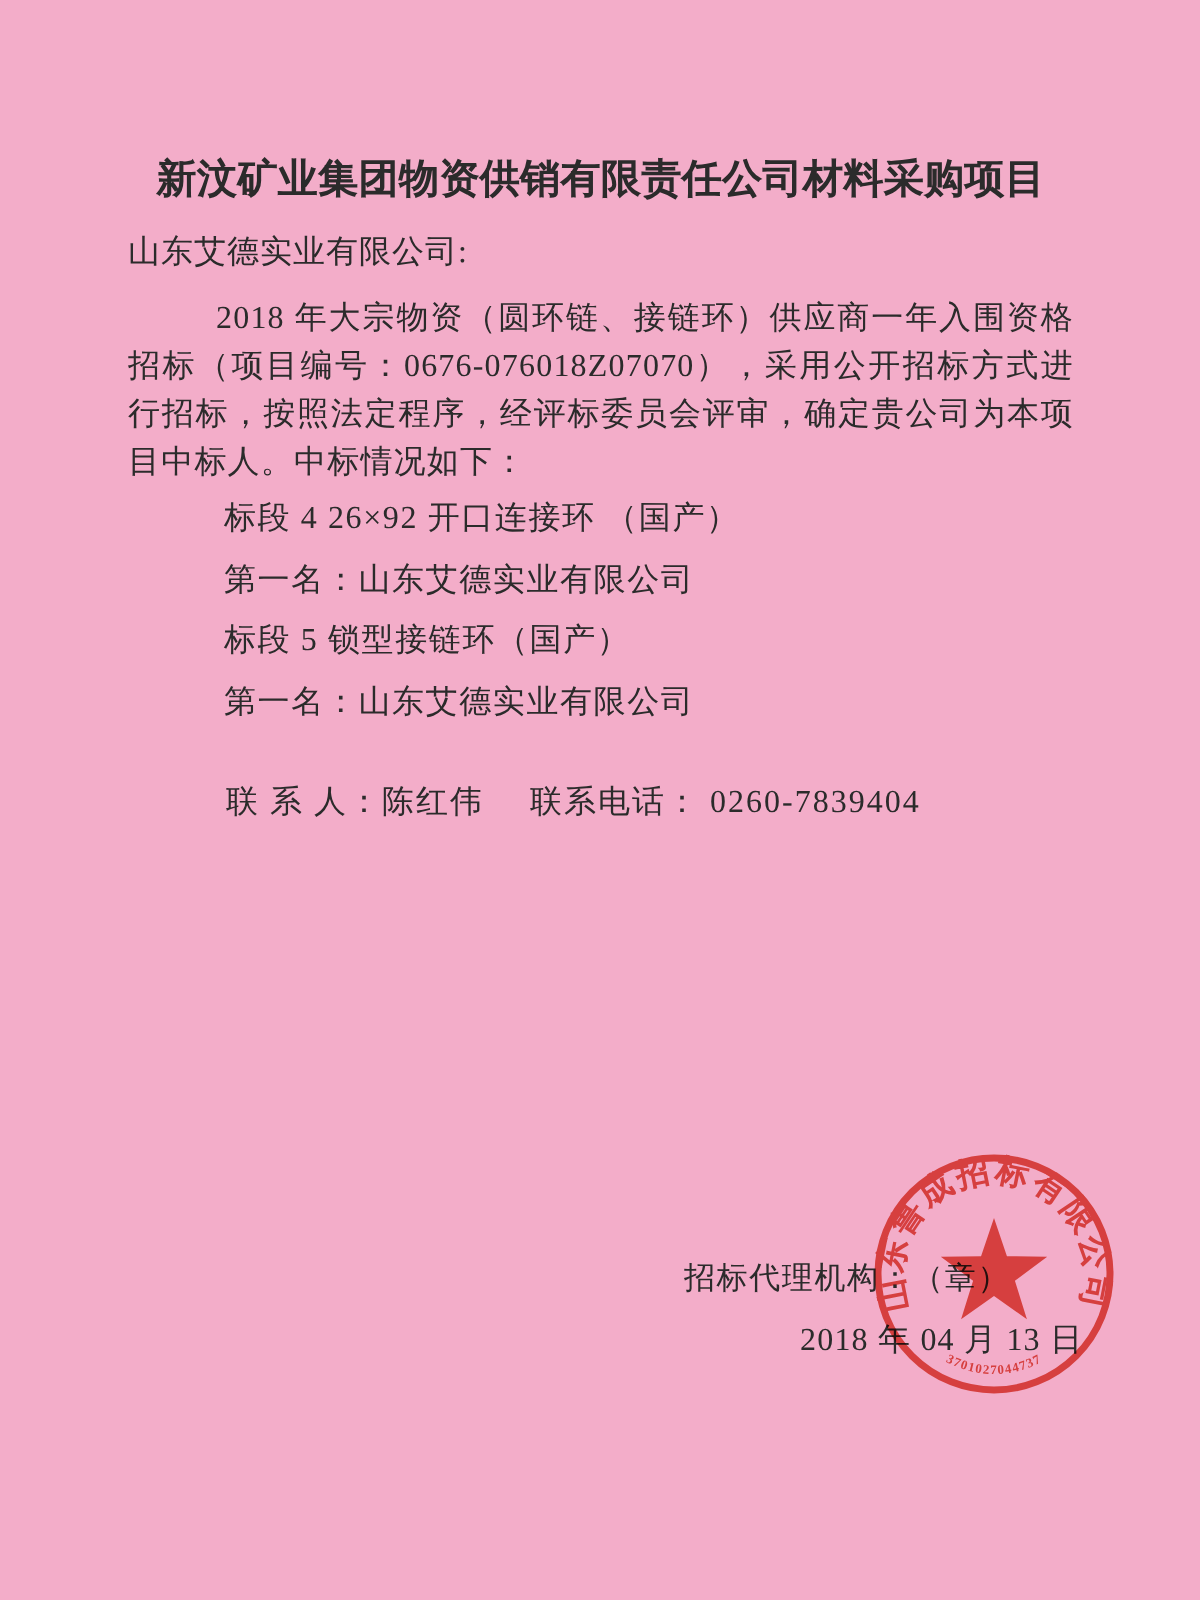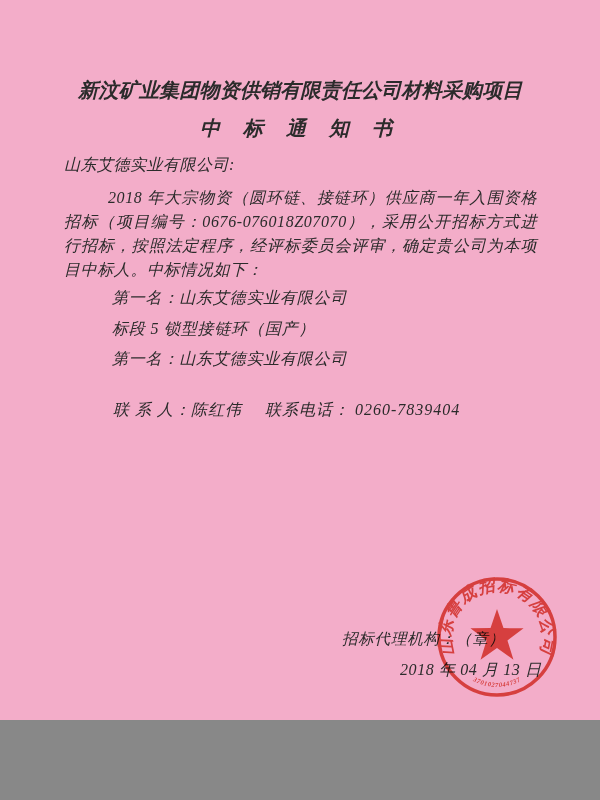--- a/index.html
+++ b/index.html
@@ -1,25 +1,24 @@
 <!DOCTYPE html>
 <html><head>
 <meta charset="utf-8">
 <style>
   html,body{margin:0;padding:0;background:#888;}
   .page{
     position:relative;
-    width:600px;height:720px;
+    width:600px;height:800px;
     background:#f3adc9;
     box-sizing:border-box;
     padding:78px 63px 0 64px;
     font-family:"Liberation Serif","DejaVu Serif",serif;
     color:#2b2b2b;
     overflow:hidden;
-    font-style:italic;
   }
   .title1{
     margin:0;
     font-size:20px;font-weight:bold;
     text-align:center;letter-spacing:0.2px;
     line-height:24px;
   }
   .title2{
     margin:14px 0 0 0;
     font-size:20px;font-weight:bold;
@@ -73,26 +72,26 @@
     font-family:"Liberation Serif","DejaVu Serif",serif;
     font-weight:bold;
   }
 </style>
 </head>
 <body>
 
 <div class="page">
 
   <h1 class="title1">新汶矿业集团物资供销有限责任公司材料采购项目</h1>
-  <h2 class="title2">中 标 通 知 书</h2>
 
   <p class="addressee">山东艾德实业有限公司:</p>
 
   <p class="para">2018 年大宗物资（圆环链、接链环）供应商一年入围资格招标（项目编号：0676-076018Z07070），采用公开招标方式进行招标，按照法定程序，经评标委员会评审，确定贵公司为本项目中标人。中标情况如下：</p>
 
+  <p class="lot-line">标段 4 26×92 开口连接环 （国产）</p>
   <p class="lot-line">第一名：山东艾德实业有限公司</p>
   <p class="lot-line">标段 5 锁型接链环（国产）</p>
   <p class="lot-line">第一名：山东艾德实业有限公司</p>
 
 
   <p class="contact">
     <span>联 系 人：陈红伟</span><span class="phone">联系电话： 0260-7839404</span>
   </p>
 
   <div class="agency">招标代理机构：（章）</div>

